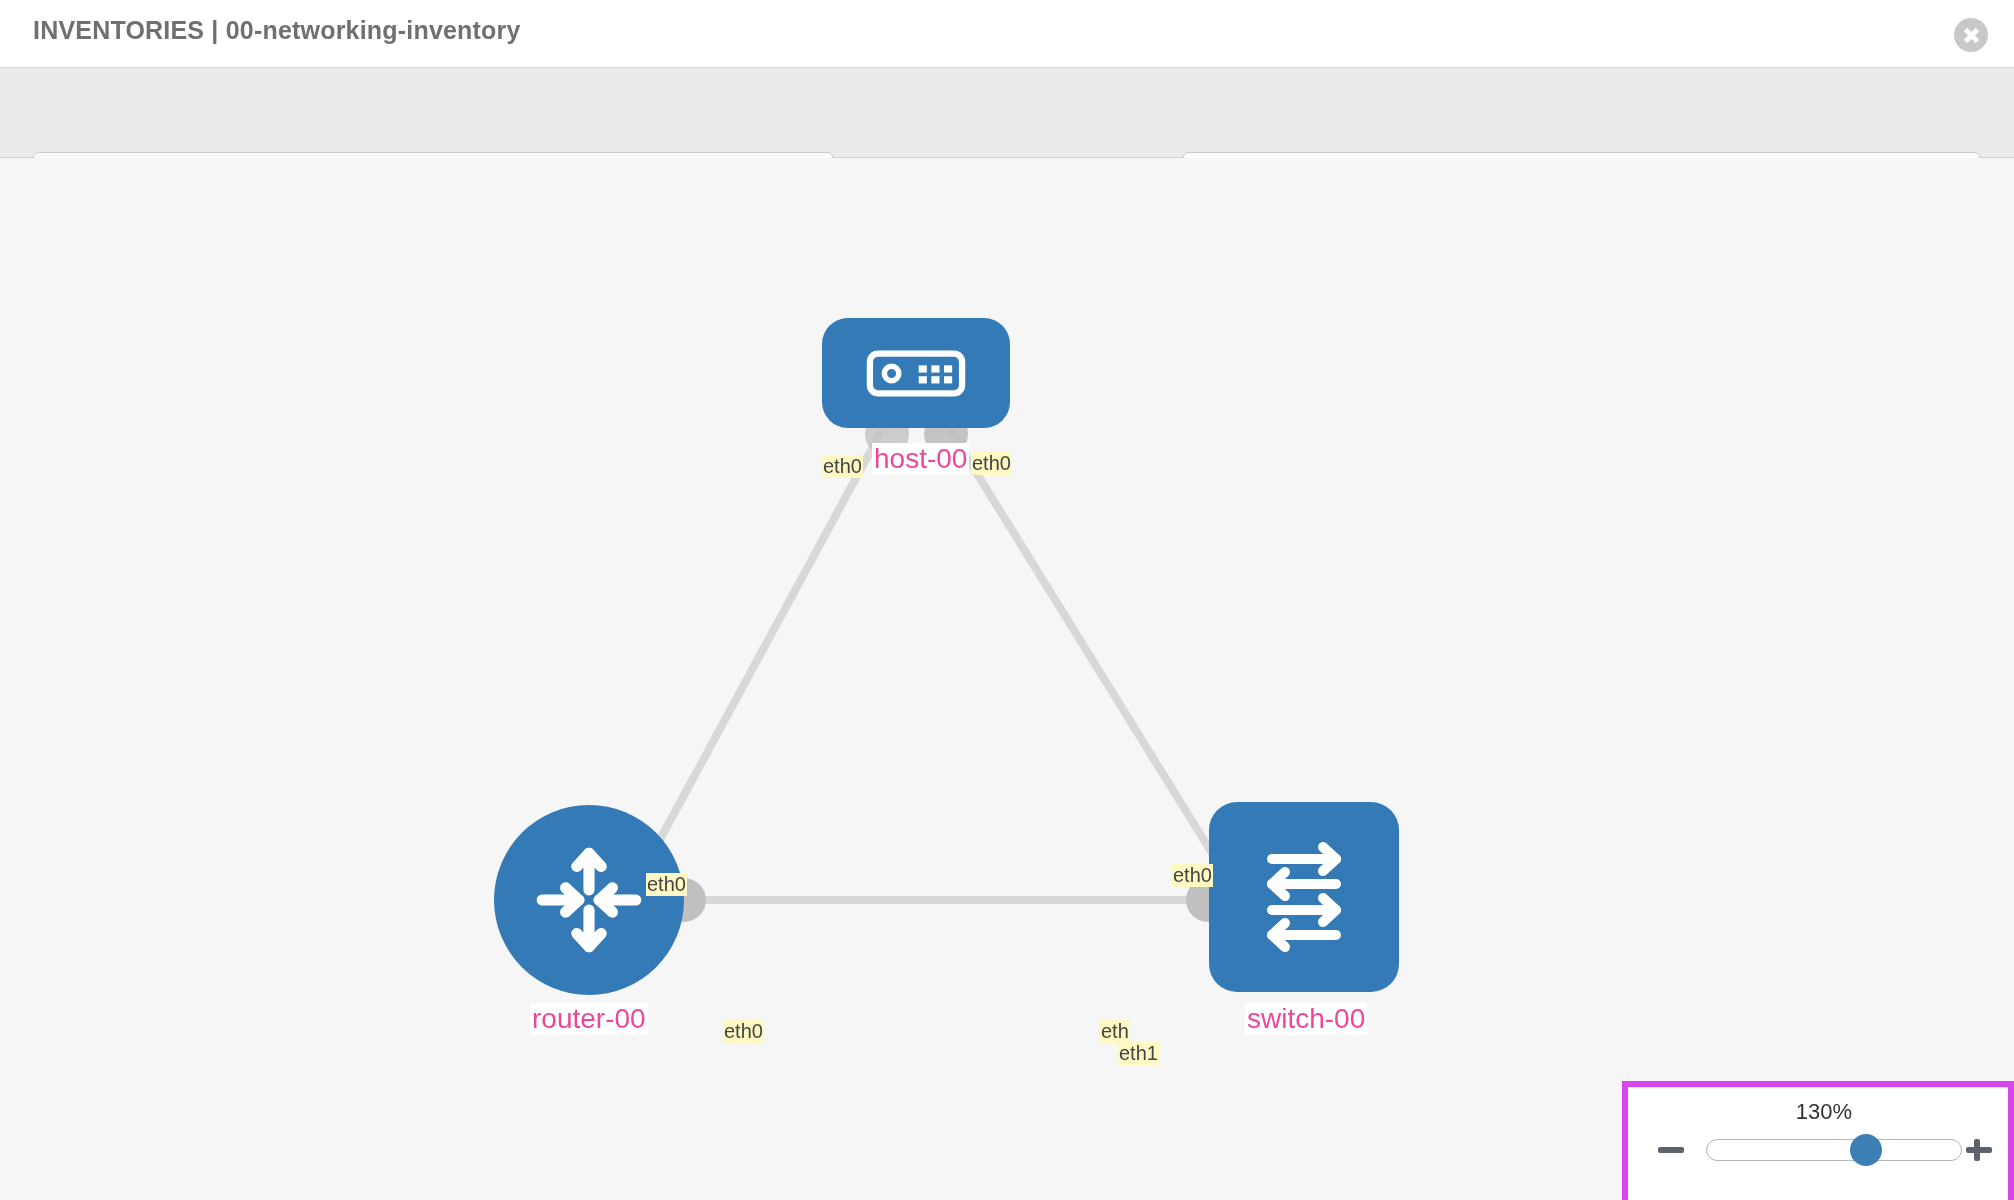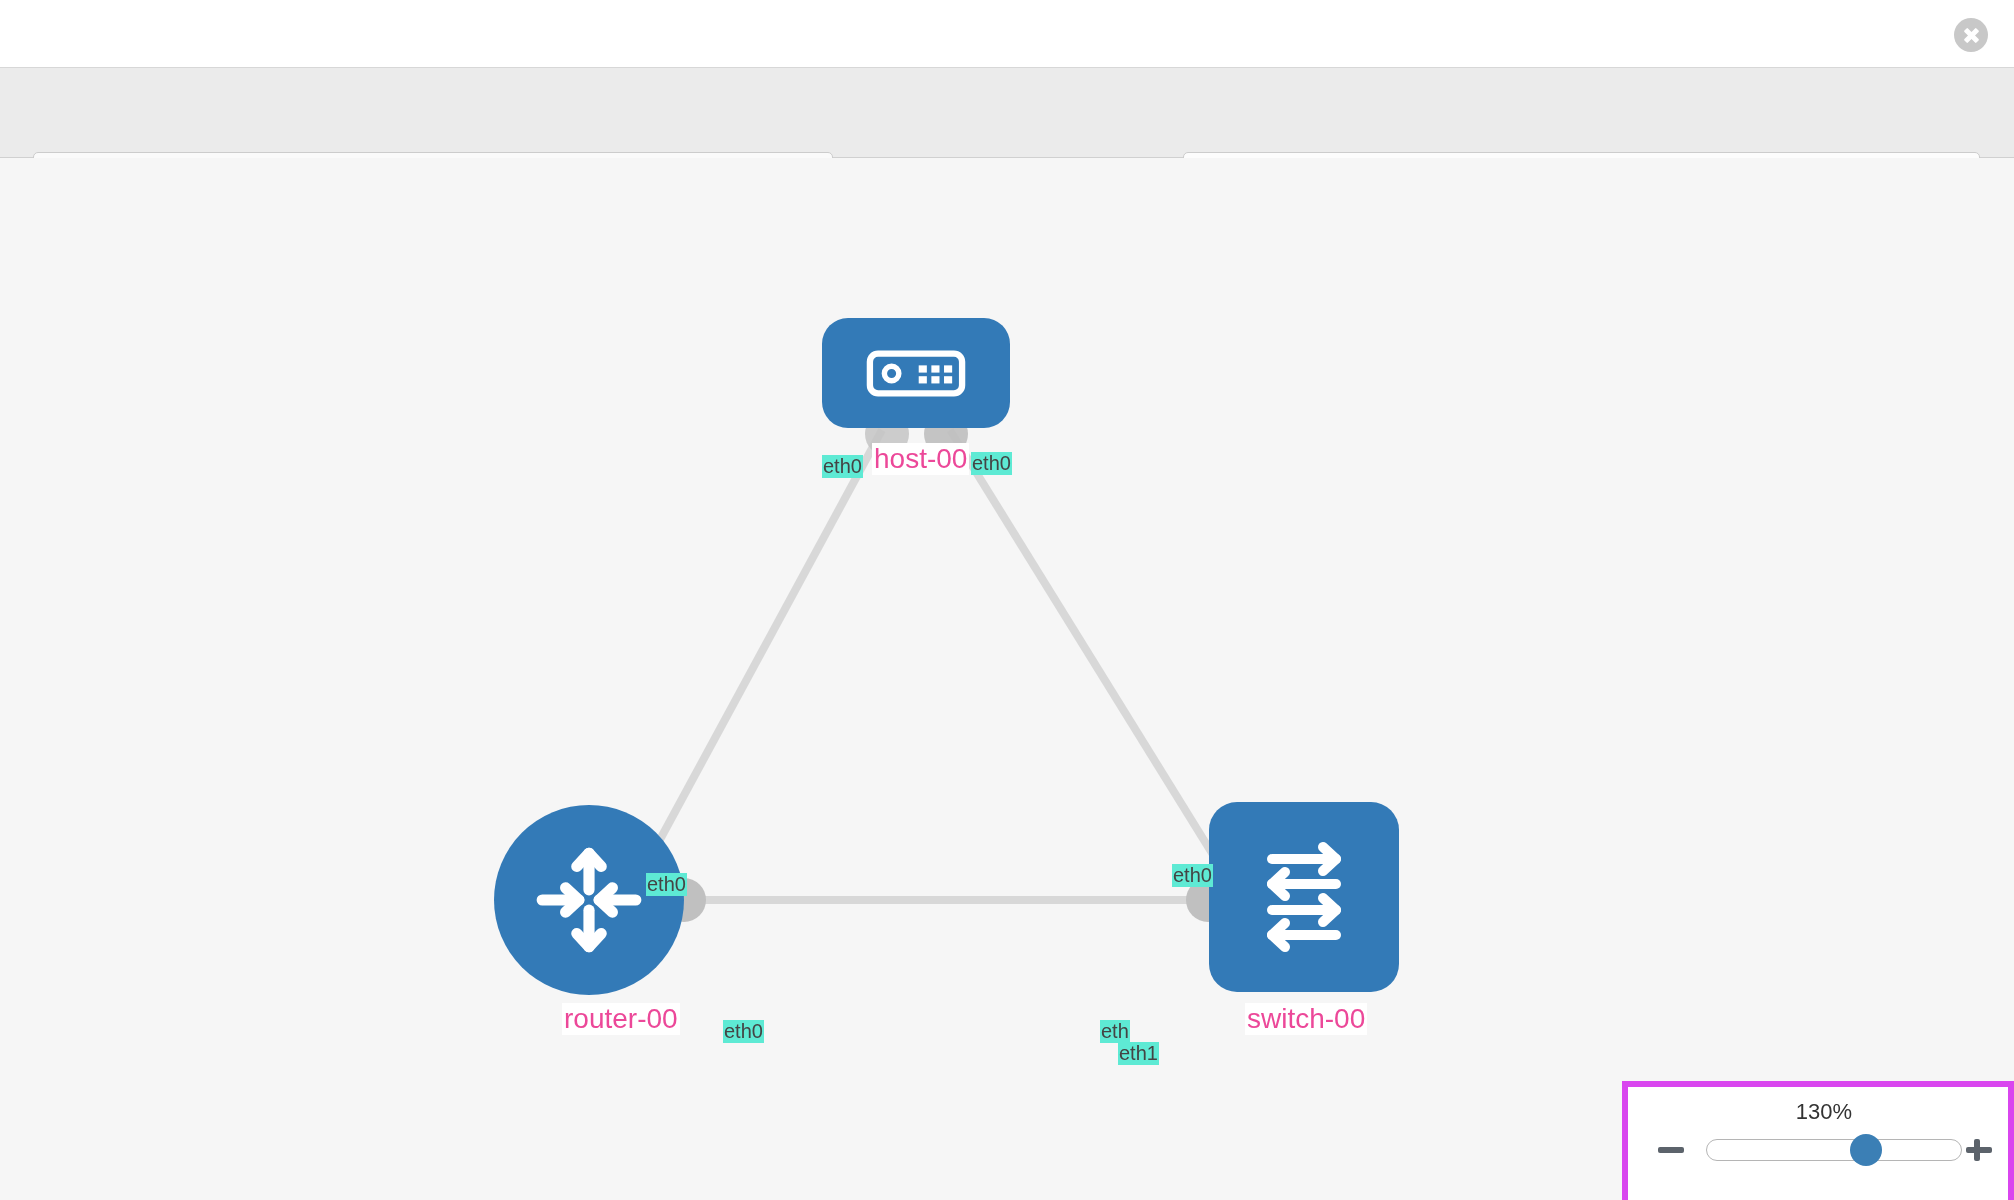--- a/index.html
+++ b/index.html
@@ -172,29 +172,29 @@
   
   .node-label {
     position: absolute;
     font-size: 28px;
     color: #ec4899;
     background: #ffffff;
     white-space: nowrap;
     padding: 0 2px;
   }
   #label-host   { left: 872px; top: 285px; }
-  #label-router { left: 530px; top: 845px; margin-left: 32px; }
+  #label-router { left: 530px; top: 845px; }
   #label-switch { left: 1245px; top: 845px; }
 
   
   .iface-label {
     position: absolute;
     font-size: 20px;
     color: #444444;
-    background: #5eead4;
+    background: #fef9c3;
     white-space: nowrap;
     padding: 0 1px;
   }
   #iface-host-left   { left: 822px;  top: 297px; }
   #iface-host-right  { left: 971px;  top: 294px; }
   #iface-router-up   { left: 646px;  top: 715px; }
   #iface-switch-up   { left: 1172px; top: 706px; }
   #iface-router-side { left: 723px;  top: 862px; }
   #iface-switch-a    { left: 1100px; top: 862px; }
   #iface-switch-b    { left: 1118px; top: 884px; }
@@ -263,20 +263,21 @@
     height: 32px;
     border-radius: 50%;
     background: #3b7fb5;
     cursor: pointer;
   }
 </style>
 </head>
 <body>
 
 <div class="header">
+  <div class="page-title">INVENTORIES | 00-networking-inventory</div>
   <div class="close-btn"></div>
 </div>
 
 <div class="toolbar">
 
   <div class="combo" id="actions-combo">
     <span class="combo-text">ACTIONS</span>
     <span class="caret"></span>
   </div>
 

